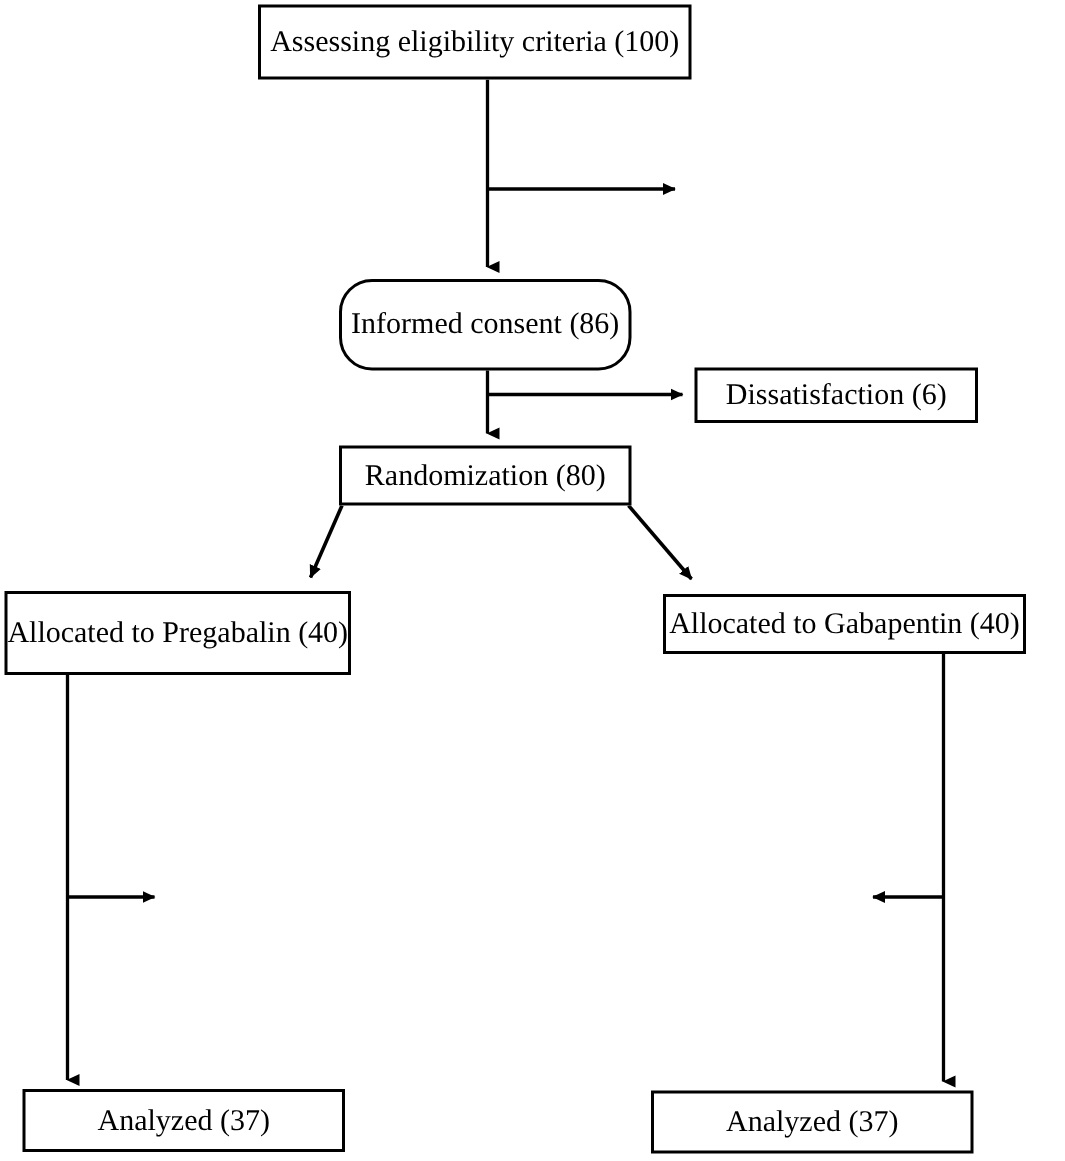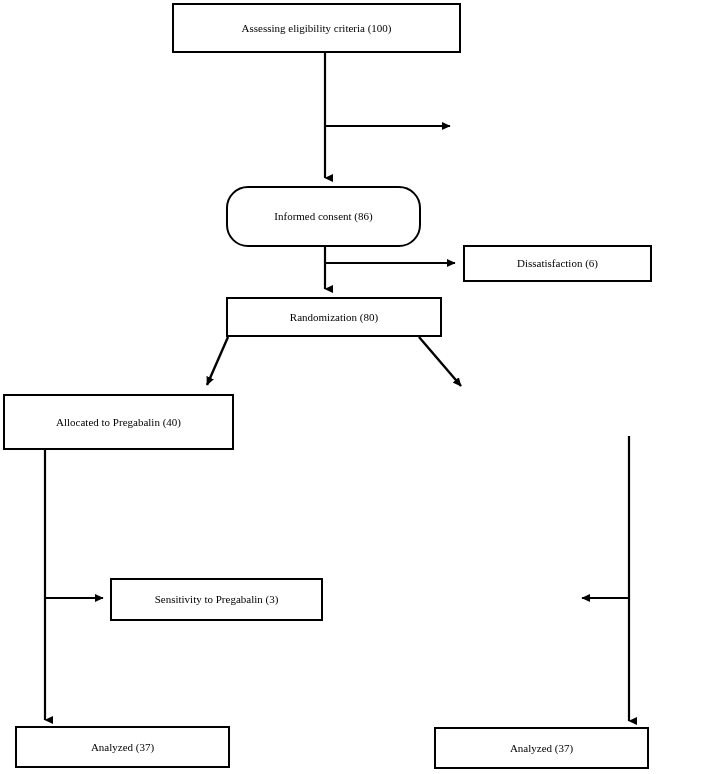--- a/index.html
+++ b/index.html
@@ -27,21 +27,21 @@
     position: absolute;
     box-sizing: border-box;
     border: 2px solid #000000;
     background: #ffffff;
     display: flex;
     align-items: center;
     justify-content: center;
   }
   .node-label {
     font-family: "Liberation Serif", "DejaVu Serif", serif;
-    font-size: 11px;
+    font-size: 20px;
     color: #000000;
     line-height: 1.15;
     text-align: center;
     white-space: nowrap;
   }
   .node-box.multiline {
     display: block;
     padding: 9px 0 9px 11px;
   }
   .node-box.multiline .node-label {
@@ -118,32 +118,32 @@
 
 
   <div class="node-box" style="left:226px; top:186px; width:195px; height:61px;border-radius:22px;">
     <span class="node-label">Informed consent (86)</span>
   </div>
 
   <div class="node-box" style="left:463px; top:245px; width:189px; height:37px;">
     <span class="node-label">Dissatisfaction (6)</span>
   </div>
 
-  <div class="node-box" style="left:226px; top:297px; width:216px; height:40px;">
+  <div class="node-box" style="left:226px; top:297px; width:195px; height:40px;">
     <span class="node-label">Randomization (80)</span>
   </div>
 
   <div class="node-box" style="left:3px; top:394px; width:231px; height:56px;">
     <span class="node-label">Allocated to Pregabalin (40)</span>
   </div>
 
+  <div class="node-box" style="left:442px; top:396px; width:242px; height:40px;">
+    <span class="node-label">Allocated to Gabapentin (40)</span>
+  </div>
 
-  <div class="node-box" style="left:110px; top:578px; width:213px; height:43px;">
-    <span class="node-label">Sensitivity to Pregabalin (3)</span>
-  </div>
 
 
   <div class="node-box" style="left:15px; top:726px; width:215px; height:42px;">
     <span class="node-label">Analyzed (37)</span>
   </div>
 
   <div class="node-box" style="left:434px; top:727px; width:215px; height:42px;">
     <span class="node-label">Analyzed (37)</span>
   </div>
 

